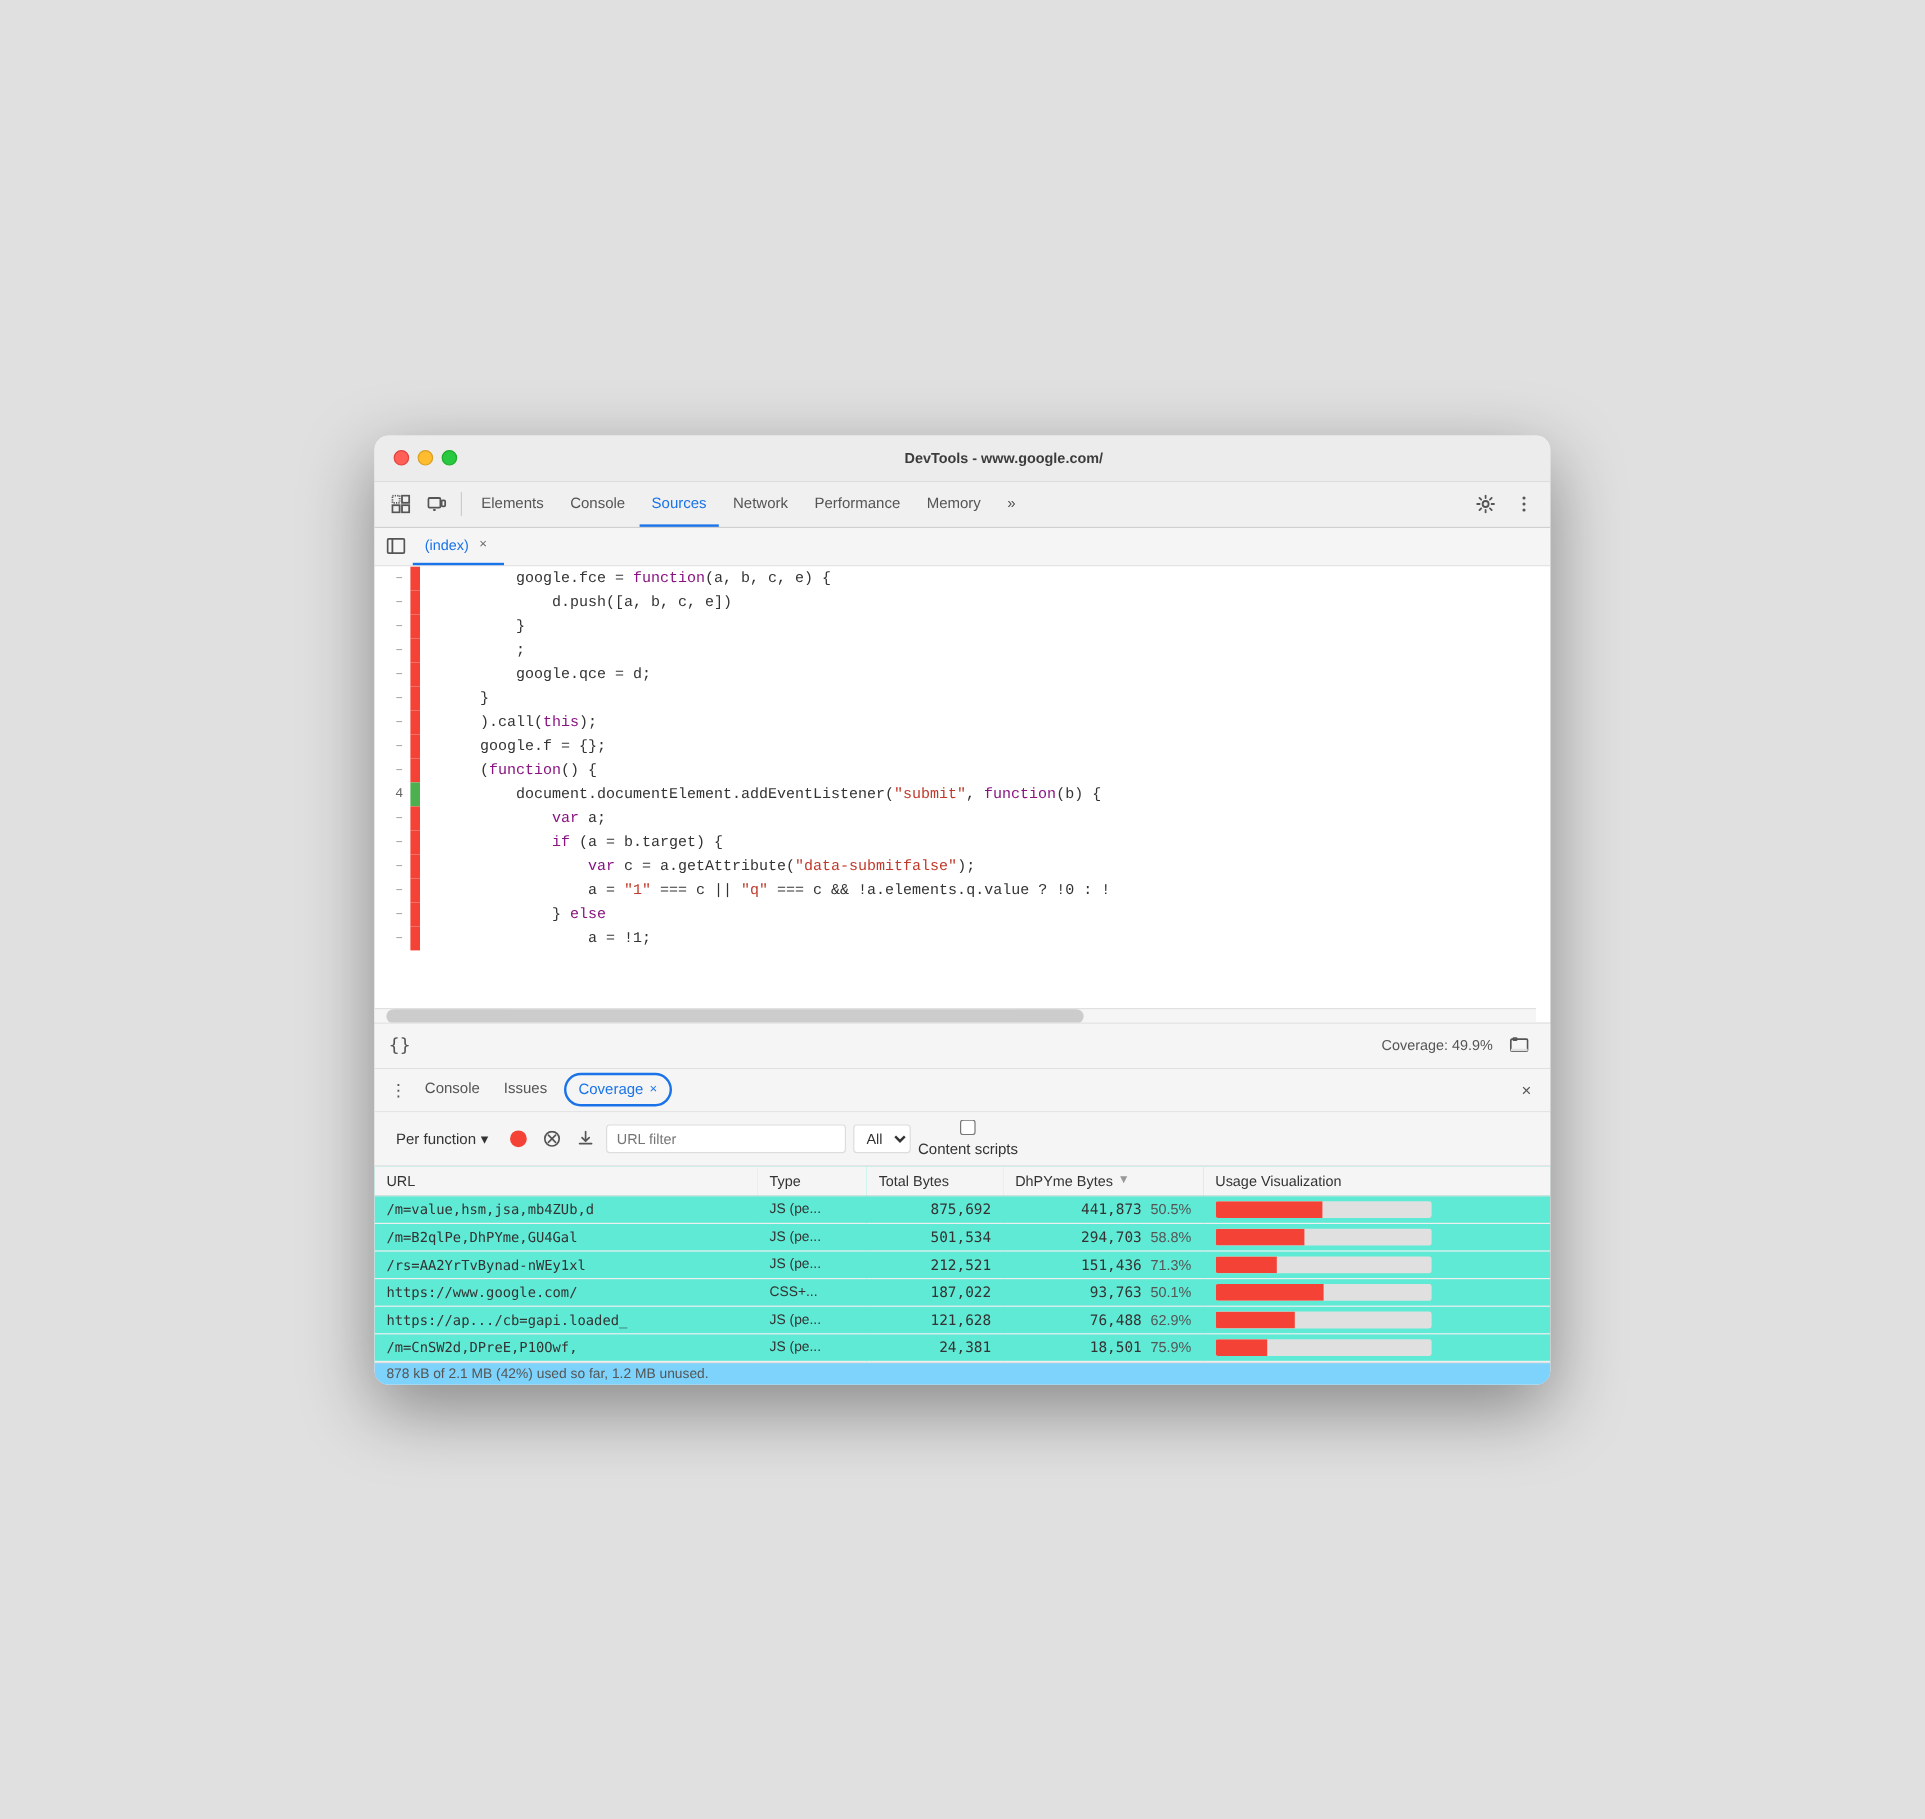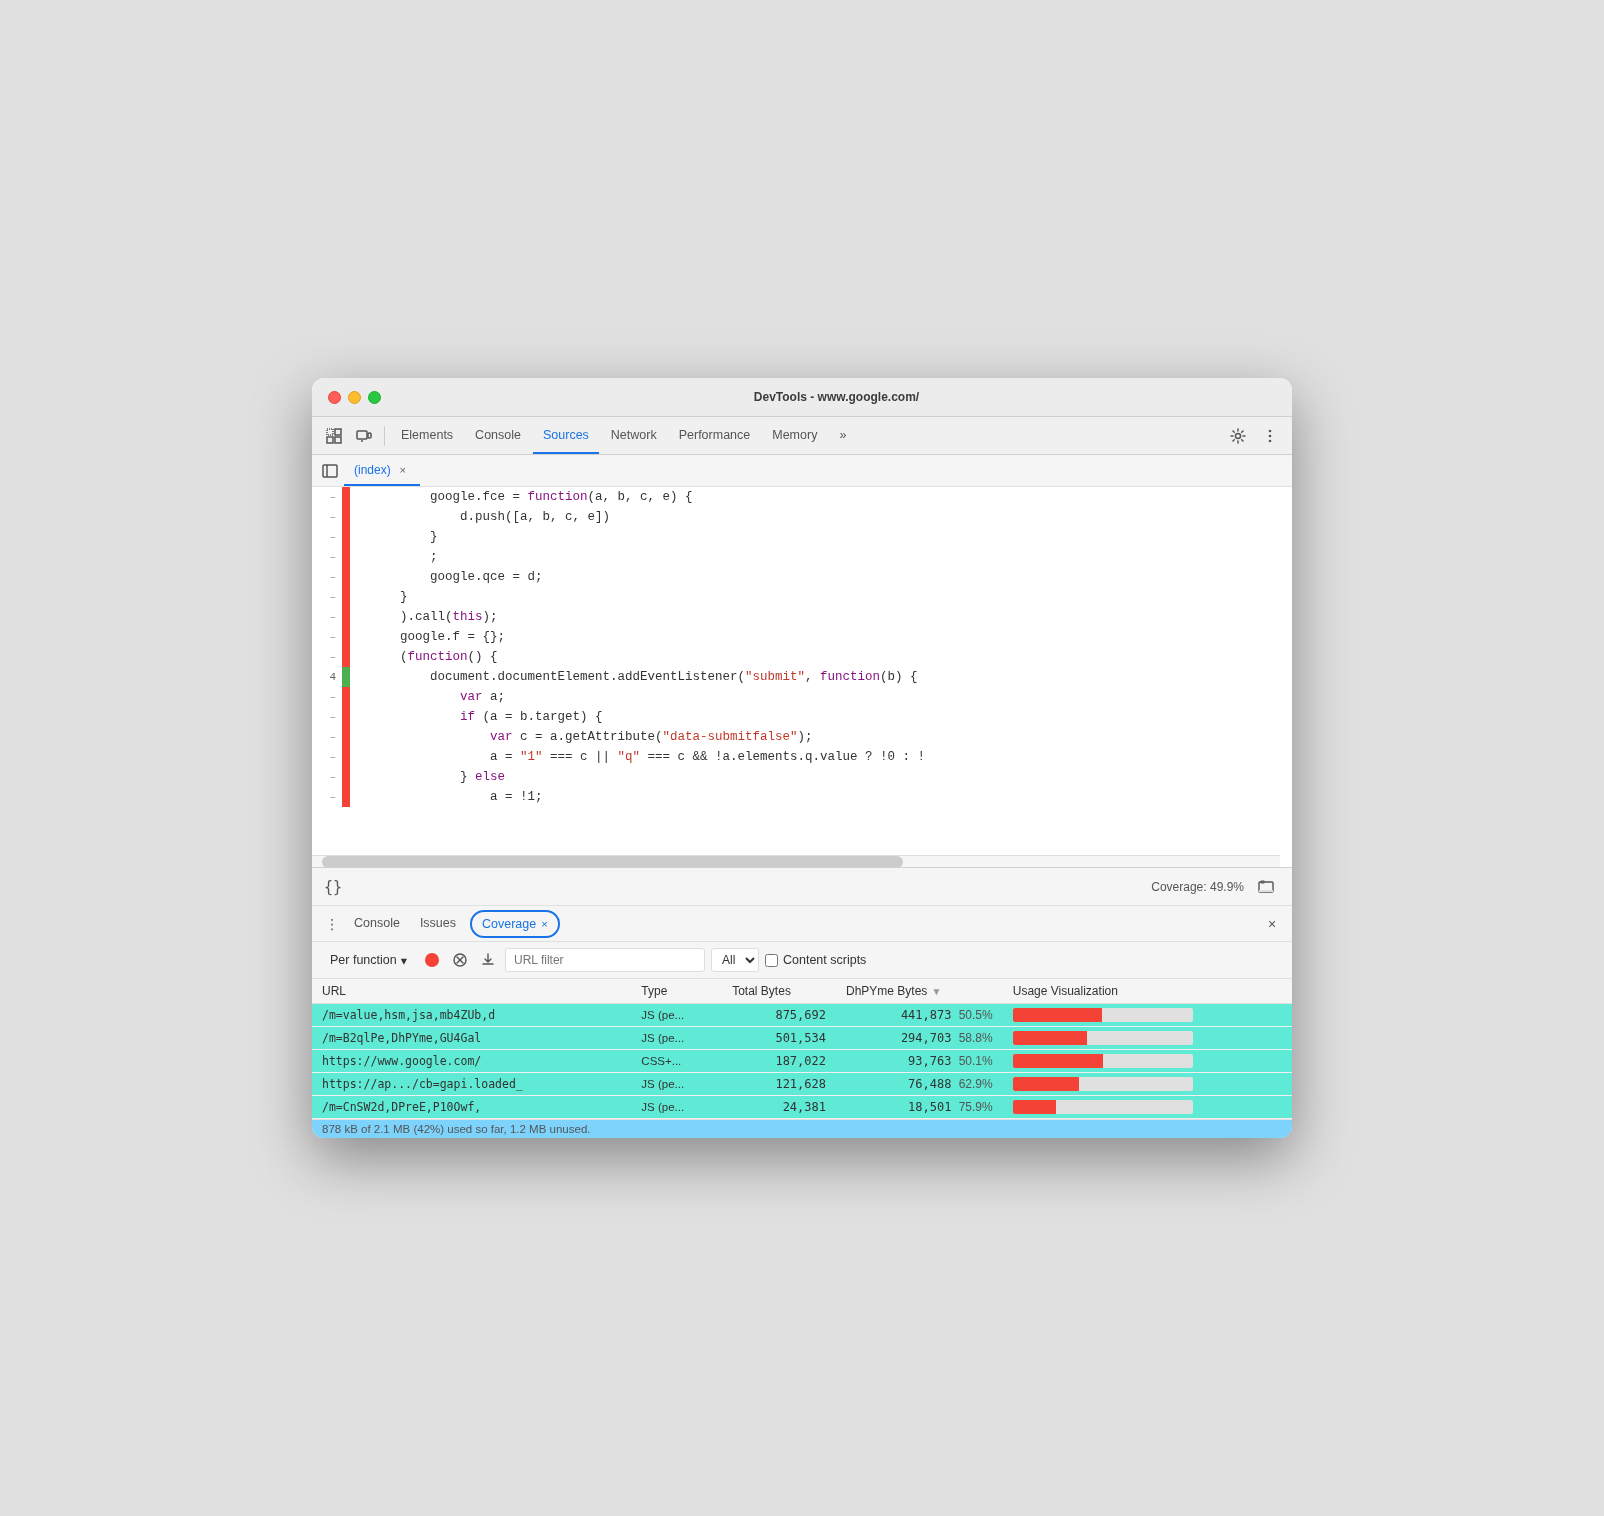--- a/index.html
+++ b/index.html
@@ -374,20 +374,21 @@
       cursor: pointer;
       outline: none;
     }
     .content-scripts-label {
       display: flex;
       align-items: center;
       gap: 5px;
       font-size: 12.5px;
       color: #333;
       cursor: pointer;
+      flex-direction: column;
     }
     
     .coverage-table {
       width: 100%;
       border-collapse: collapse;
       font-size: 12px;
       background: #5eead4;
     }
     .coverage-table th {
       padding: 5px 10px;
@@ -747,20 +748,31 @@
             <td class="td-type">JS (pe...</td>
             <td class="td-num">501,534</td>
             <td class="td-num">294,703 <span class="td-pct">58.8%</span></td>
             <td>
               <div class="usage-bar-container">
                 <div class="usage-bar-used" style="width:41.2%"></div>
               </div>
             </td>
           </tr>
           <tr class="table-row">
+            <td class="td-url">/rs=AA2YrTvBynad-nWEy1xl</td>
+            <td class="td-type">JS (pe...</td>
+            <td class="td-num">212,521</td>
+            <td class="td-num">151,436 <span class="td-pct">71.3%</span></td>
+            <td>
+              <div class="usage-bar-container">
+                <div class="usage-bar-used" style="width:28.7%"></div>
+              </div>
+            </td>
+          </tr>
+          <tr class="table-row">
             <td class="td-url">https://www.google.com/</td>
             <td class="td-type">CSS+...</td>
             <td class="td-num">187,022</td>
             <td class="td-num">93,763 <span class="td-pct">50.1%</span></td>
             <td>
               <div class="usage-bar-container">
                 <div class="usage-bar-used" style="width:49.9%"></div>
               </div>
             </td>
           </tr>

